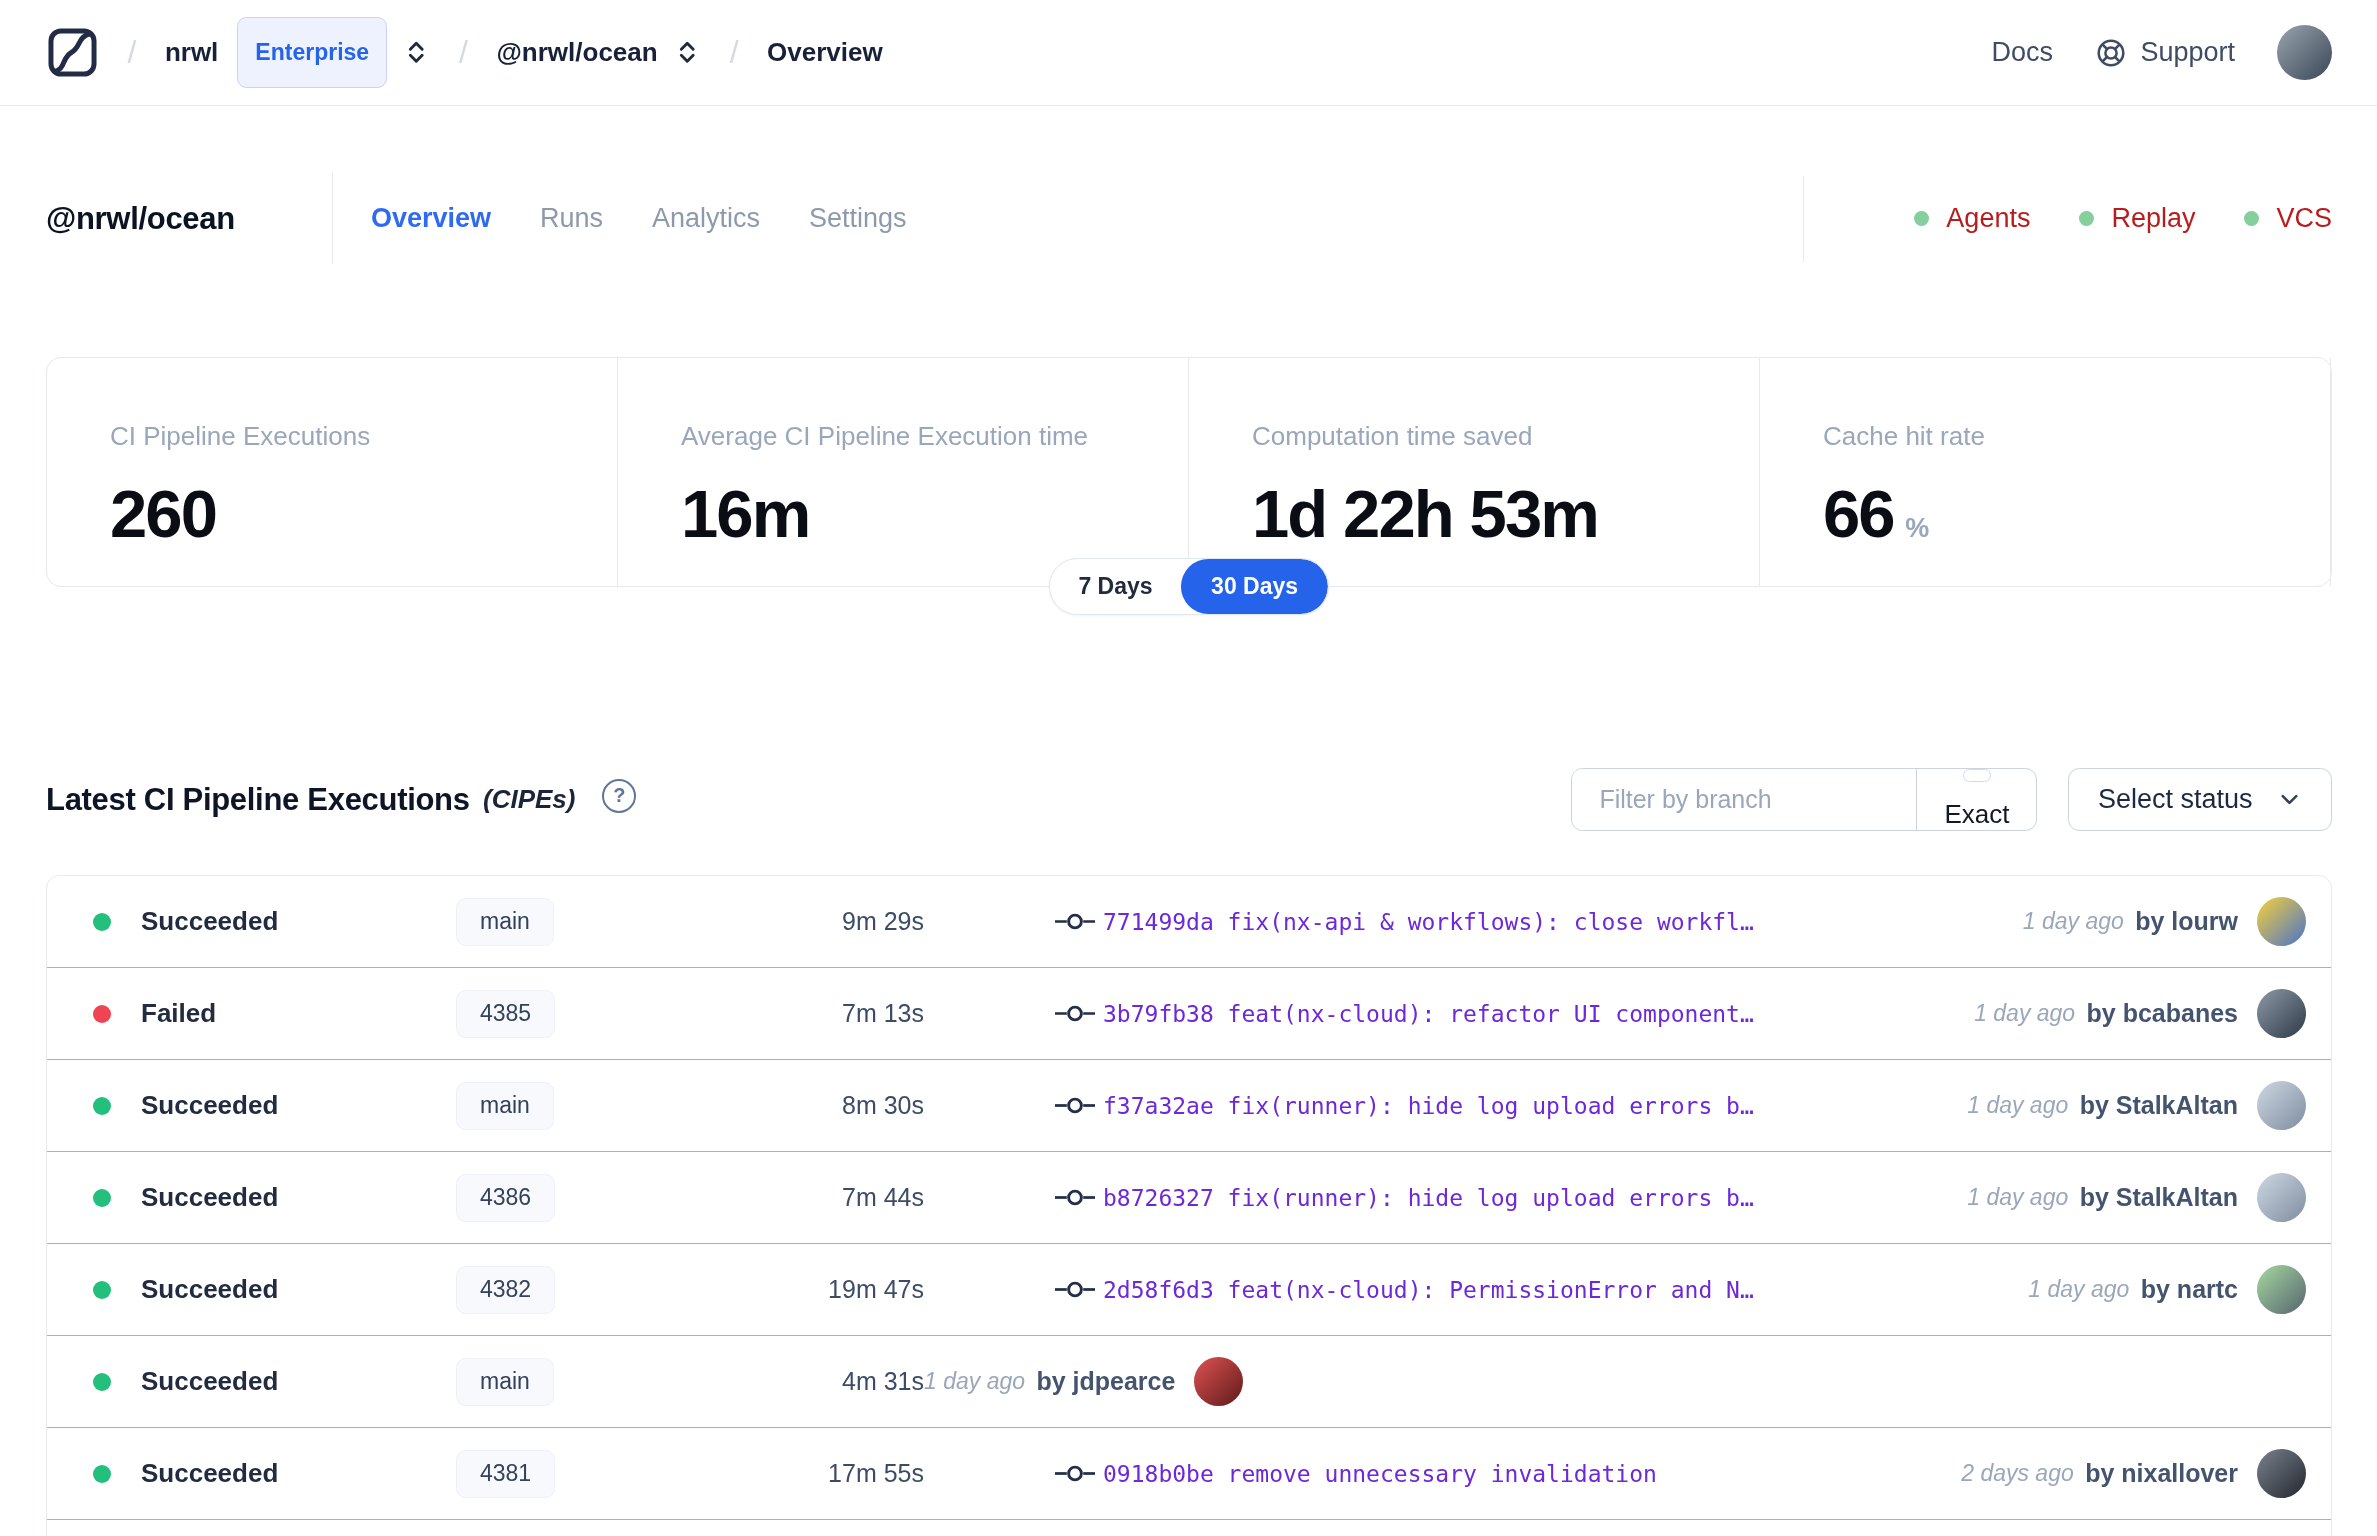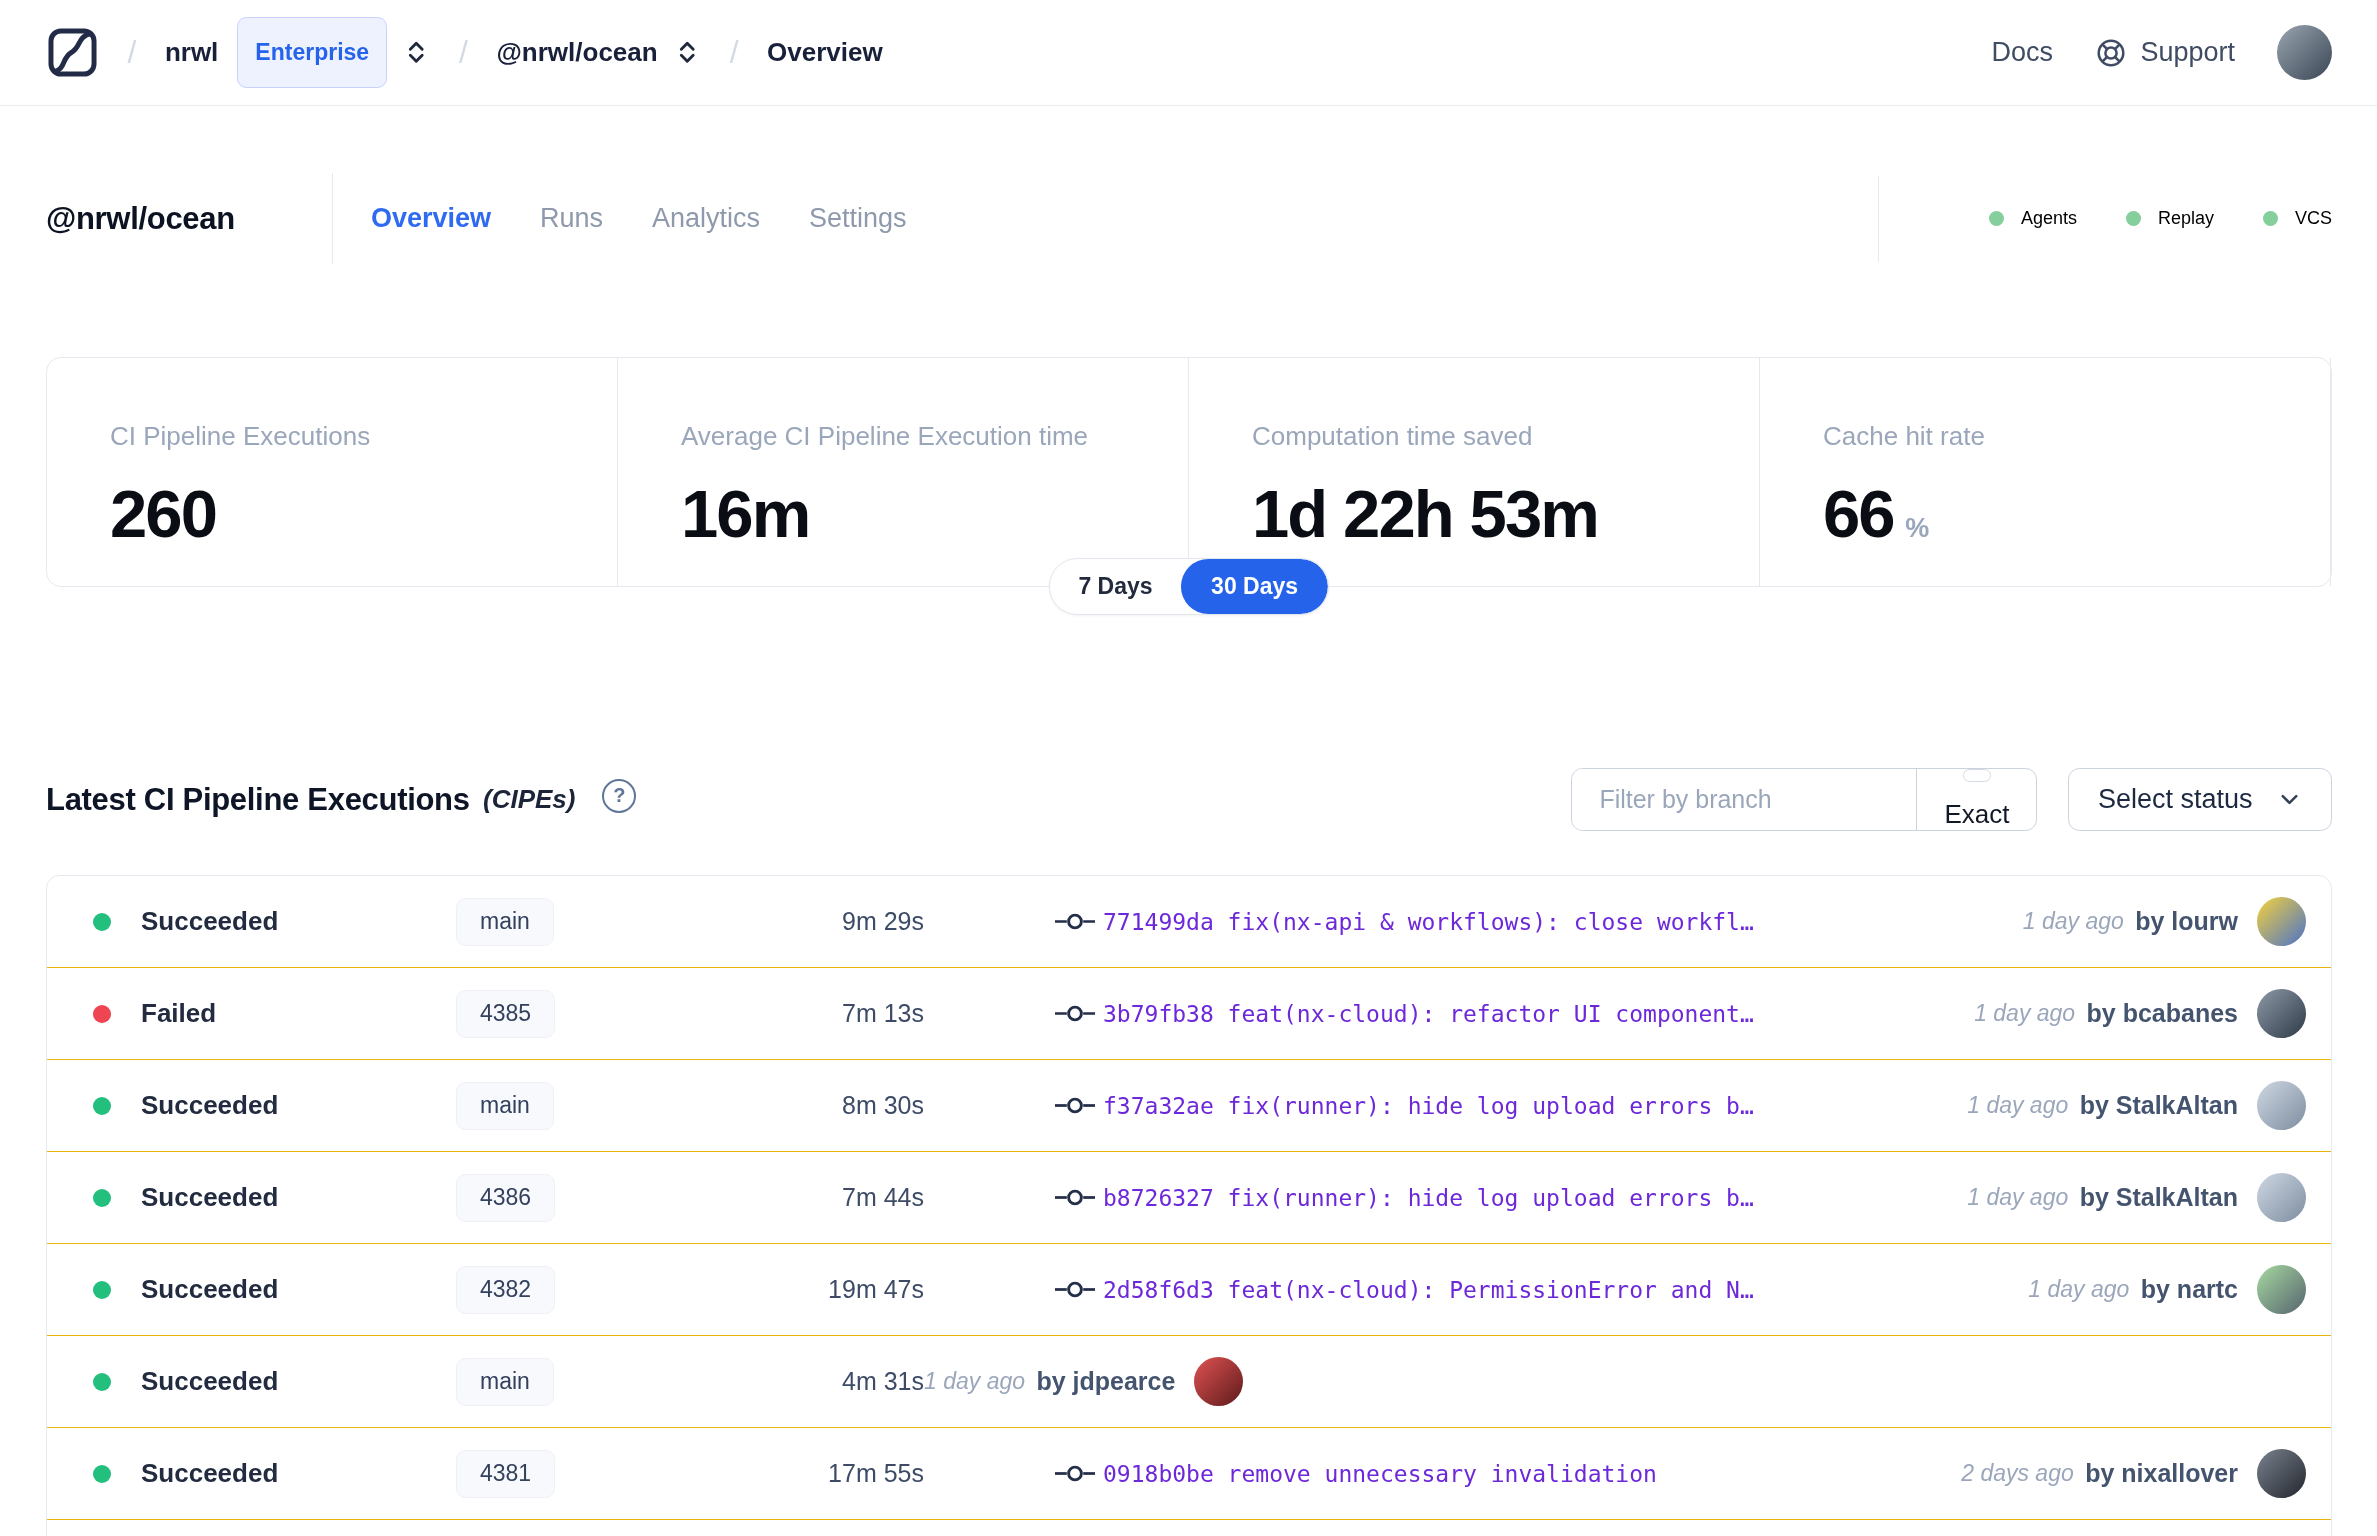--- a/index.html
+++ b/index.html
@@ -25,21 +25,21 @@
   
   .ws-header { display: flex; align-items: center; padding: 0 46px; margin-top: 67px; height: 91px; }
   .ws-title { font-size: 31px; font-weight: 700; color: #0b1222; letter-spacing: -0.3px; }
   .vdiv { width: 1px; height: 91px; background: #e6eaf0; margin: 0 38px 0 97px; }
   .tabs { display: flex; align-items: center; gap: 49px; }
   .tab { font-size: 27px; font-weight: 500; color: #8e99ab; text-decoration: none; cursor: pointer; }
   .tab.active { color: #2f6bf0; font-weight: 600; }
   .ws-statuses { margin-left: auto; display: flex; align-items: center; }
   .vdiv2 { width: 1px; height: 86px; background: #e6eaf0; margin-right: 61px; }
   .status-item { display: inline-flex; align-items: center; gap: 17px; margin-left: 49px;
-    font-size: 18px; color: #000000; cursor: pointer; }
+    font-size: 27px; color: #b91c1c; cursor: pointer; }
   .gdot { width: 15px; height: 15px; border-radius: 50%; background: #84cf9b; display: inline-block; }
 
   
   .stats { position: relative; margin: 93px 46px 0; border: 1px solid #e6e9ef;
     border-radius: 15px; display: grid; grid-template-columns: repeat(4, 1fr); height: 230px;
     background: #fff; }
   .stat { padding: 63px 0 0 63px; }
   .stat:not(:last-child) { border-right: 1px solid #e6e9ef; }
   .stat-label { font-size: 26px; font-weight: 500; color: #9aa6ba; }
   .stat-value { margin-top: 23px; font-size: 67px; font-weight: 700; color: #0a0d14;

